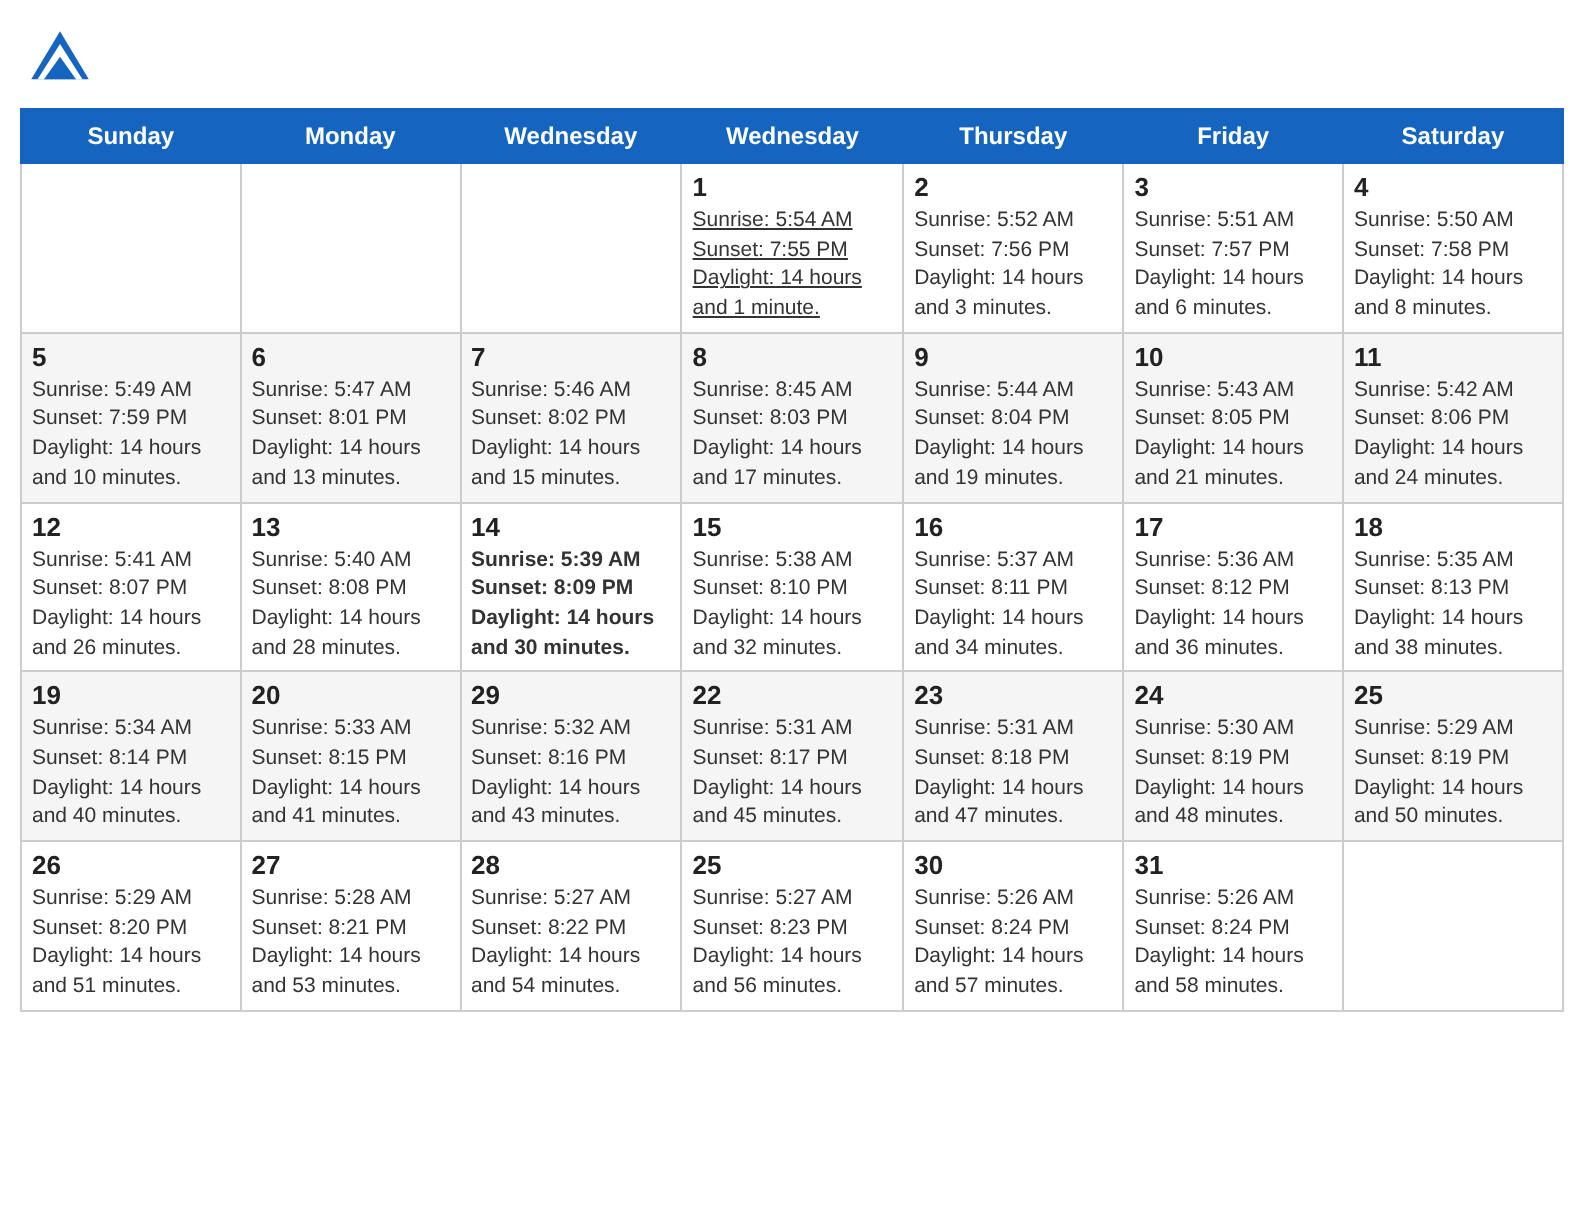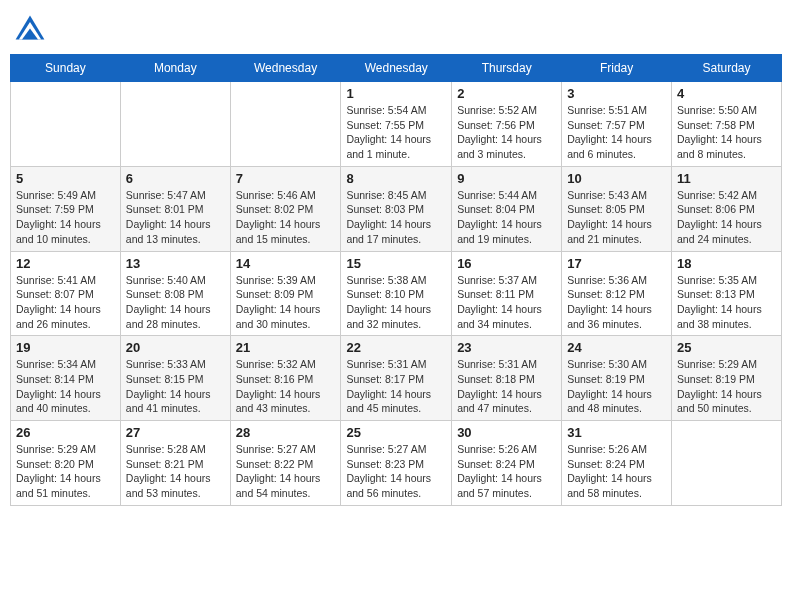--- a/index.html
+++ b/index.html
@@ -58,21 +58,21 @@
       width: 100%;
       border-collapse: collapse;
       font-size: 11px;
     }
     .calendar th {
       background: #1565c0;
       color: #fff;
       text-align: center;
       padding: 6px 2px;
       font-size: 12px;
-      font-weight: normal;
+      font-weight: bold;
       border: 1px solid #1565c0;
     }
     .calendar td {
       border: 1px solid #ccc;
       vertical-align: top;
       padding: 4px 5px;
       width: 113px;
       min-height: 70px;
       background: #fff;
     }
@@ -127,21 +127,21 @@
         <th>Saturday</th>
       </tr>
   </thead>
   <tbody>
       <tr>
         <td class="empty-cell"></td>
         <td class="empty-cell"></td>
         <td class="empty-cell"></td>
         <td>
           <div class="day-num">1</div>
-          <div class="day-info" style="white-space: pre-line;">Sunrise: 5:54 AM
+          <div class="day-info" style="white-space: pre-line; text-decoration: underline;">Sunrise: 5:54 AM
 Sunset: 7:55 PM
 Daylight: 14 hours
 and 1 minute.</div>
         </td>
         <td>
           <div class="day-num">2</div>
           <div class="day-info" style="white-space: pre-line;">Sunrise: 5:52 AM
 Sunset: 7:56 PM
 Daylight: 14 hours
 and 3 minutes.</div>
@@ -222,21 +222,21 @@
         </td>
         <td>
           <div class="day-num">13</div>
           <div class="day-info" style="white-space: pre-line;">Sunrise: 5:40 AM
 Sunset: 8:08 PM
 Daylight: 14 hours
 and 28 minutes.</div>
         </td>
         <td>
           <div class="day-num">14</div>
-          <div class="day-info" style="white-space: pre-line;">Sunrise: 5:39 AM
+          <div class="day-info" style="white-space: pre-line; font-weight: bold;">Sunrise: 5:39 AM
 Sunset: 8:09 PM
 Daylight: 14 hours
 and 30 minutes.</div>
         </td>
         <td>
           <div class="day-num">15</div>
           <div class="day-info" style="white-space: pre-line;">Sunrise: 5:38 AM
 Sunset: 8:10 PM
 Daylight: 14 hours
 and 32 minutes.</div>
@@ -272,21 +272,21 @@
 and 40 minutes.</div>
         </td>
         <td>
           <div class="day-num">20</div>
           <div class="day-info" style="white-space: pre-line;">Sunrise: 5:33 AM
 Sunset: 8:15 PM
 Daylight: 14 hours
 and 41 minutes.</div>
         </td>
         <td>
-          <div class="day-num">21</div>
+          <div class="day-num">29</div>
           <div class="day-info" style="white-space: pre-line;">Sunrise: 5:32 AM
 Sunset: 8:16 PM
 Daylight: 14 hours
 and 43 minutes.</div>
         </td>
         <td>
           <div class="day-num">22</div>
           <div class="day-info" style="white-space: pre-line;">Sunrise: 5:31 AM
 Sunset: 8:17 PM
 Daylight: 14 hours

